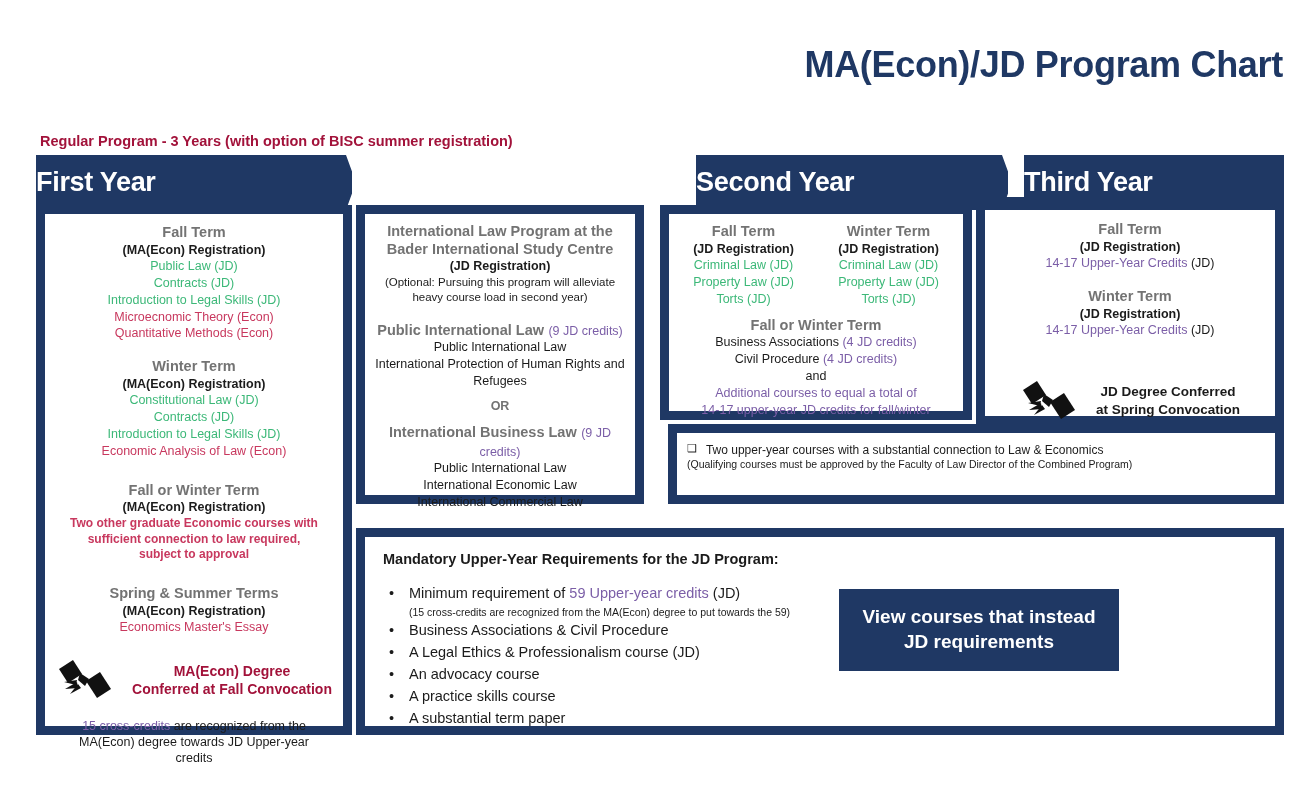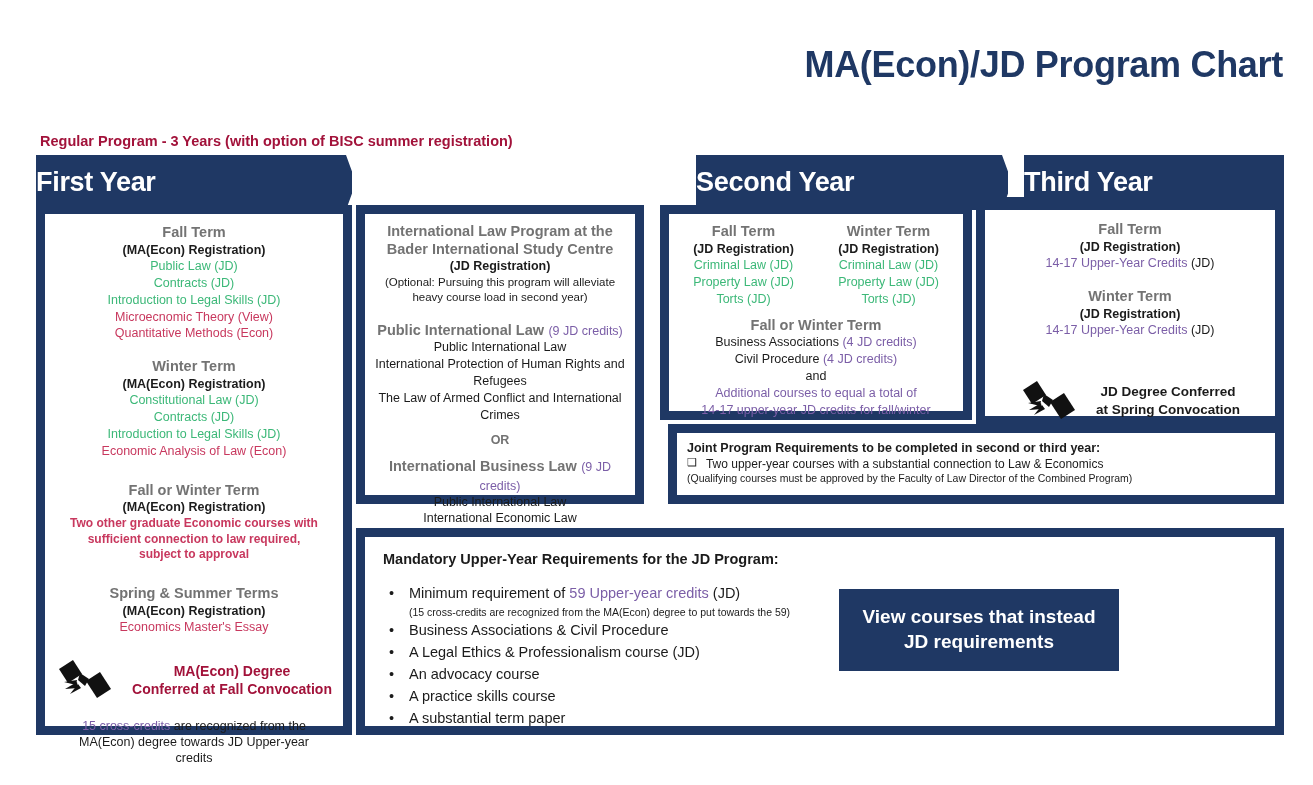--- a/index.html
+++ b/index.html
@@ -252,21 +252,21 @@
 </div>
 
 <div class="col-wrap" id="wrap-first"></div>
 <div class="colbox ctr" id="box-first">
 
   <div class="term-head">Fall Term</div>
   <div class="term-sub">(MA(Econ) Registration)</div>
   <div class="course-green">Public Law (JD)</div>
   <div class="course-green">Contracts (JD)</div>
   <div class="course-green">Introduction to Legal Skills (JD)</div>
-  <div class="course-red">Microecnomic Theory (View)</div>
+  <div class="course-red">Microecnomic Theory (Econ)</div>
   <div class="course-red">Quantitative Methods (Econ)</div>
 
   <div class="gap-m"></div>
 
   <div class="term-head">Winter Term</div>
   <div class="term-sub">(MA(Econ) Registration)</div>
   <div class="course-green">Constitutional Law (JD)</div>
   <div class="course-green">Contracts (JD)</div>
   <div class="course-green">Introduction to Legal Skills (JD)</div>
   <div class="course-red">Economic Analysis of Law (Econ)</div>
@@ -317,21 +317,20 @@
   <div class="note-sm" style="padding:0 4px;">(Optional: Pursuing this program will alleviate heavy course load in second year)</div>
 
   <div class="gap-m"></div>
 
   <div>
     <span class="term-head">Public International Law</span>
     <span class="tx-purple" style="font-size:12.5px;">(9 JD credits)</span>
   </div>
   <div class="course-plain">Public International Law</div>
   <div class="course-plain">International Protection of Human Rights and Refugees</div>
-  <div class="course-plain">The Law of Armed Conflict and International Crimes</div>
 
   <div class="gap-s"></div>
   <div class="term-head" style="font-size:12.5px;">OR</div>
   <div class="gap-s"></div>
 
   <div>
     <span class="term-head">International Business Law</span>
     <span class="tx-purple" style="font-size:12.5px;">(9 JD credits)</span>
   </div>
   <div class="course-plain">Public International Law</div>
@@ -408,21 +407,20 @@
     </svg>
     <div>
       <div style="font-weight:bold;font-size:13.5px;color:#1b1b1b;line-height:1.32;">JD Degree Conferred</div>
       <div style="font-weight:bold;font-size:13.5px;color:#1b1b1b;line-height:1.32;">at Spring Convocation</div>
     </div>
   </div>
 </div>
 
 <div class="col-wrap" id="wrap-joint"></div>
 <div class="colbox" id="box-joint">
-  <div class="joint-title">Joint Program Requirements to be completed in second or third year:</div>
   <div class="joint-line">
     <span class="cbox">❑</span>
     <span>Two upper-year courses with a substantial connection to Law &amp; Economics</span>
   </div>
   <div class="joint-note">(Qualifying courses must be approved by the Faculty of Law Director of the Combined Program)</div>
 </div>
 
 <div class="col-wrap" id="wrap-mand"></div>
 <div class="colbox" id="box-mand">
   <div class="mand-title">Mandatory Upper-Year Requirements for the JD Program:</div>

